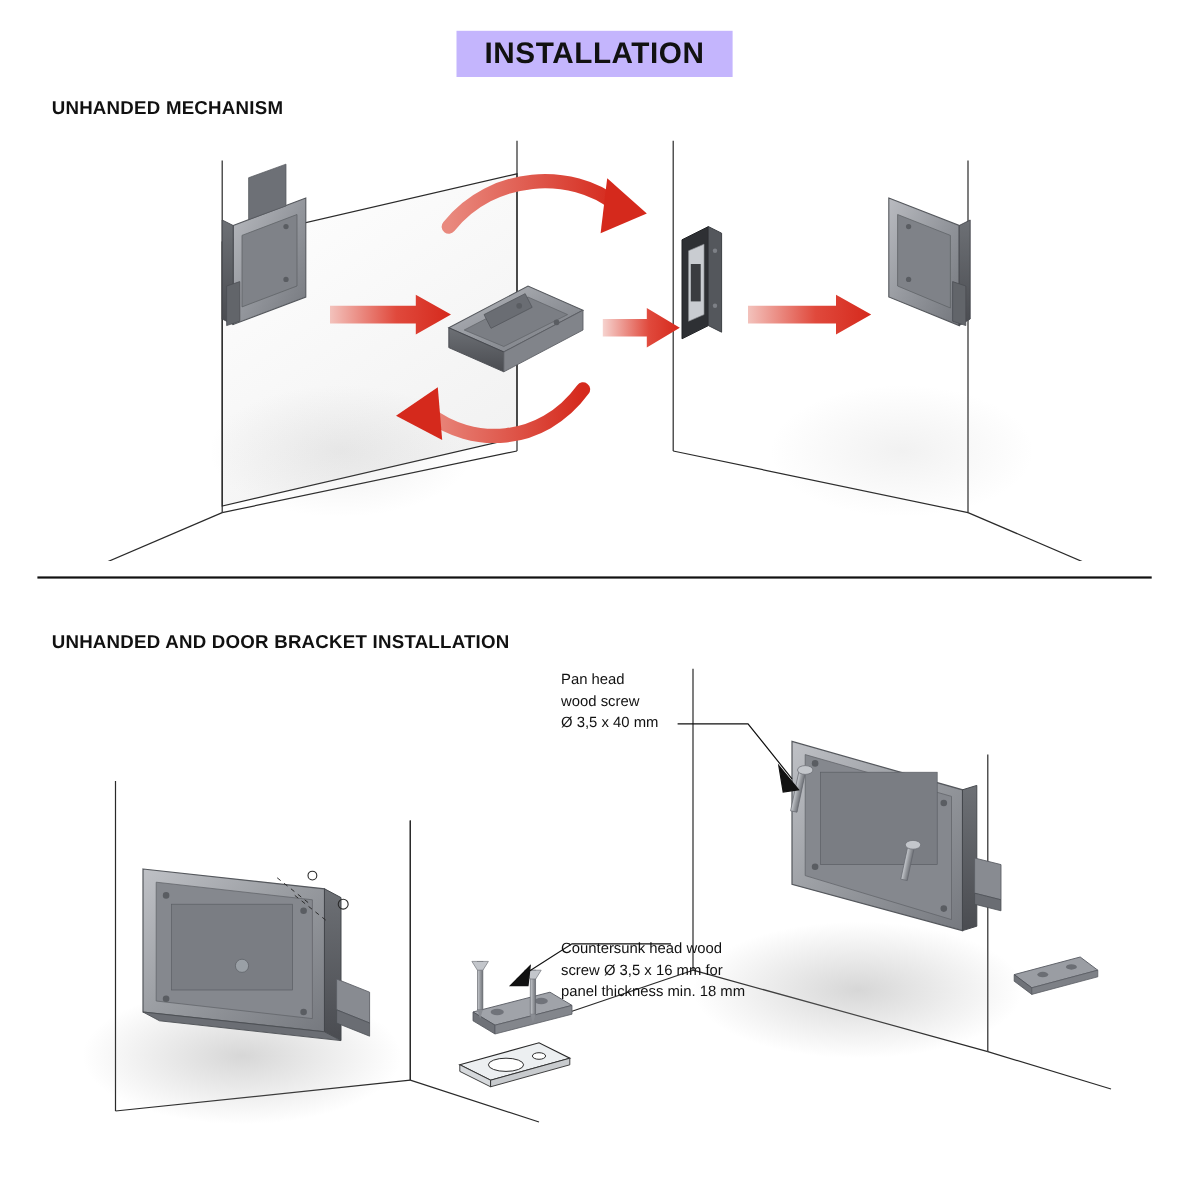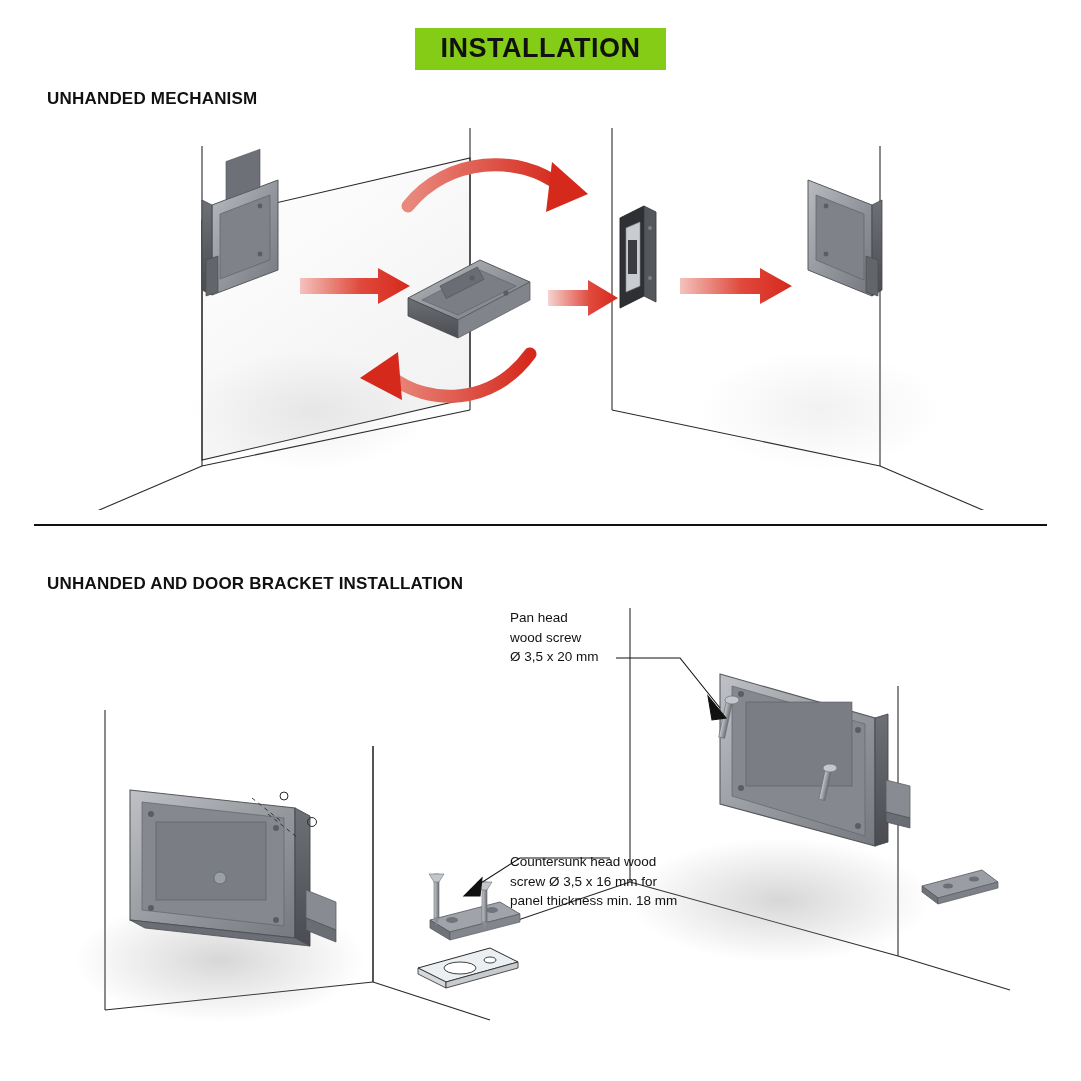--- a/index.html
+++ b/index.html
@@ -19,21 +19,21 @@
   
   .title-wrap {
     position: absolute;
     top: 28px;
     left: 0;
     width: 100%;
     text-align: center;
   }
   .title-badge {
     display: inline-block;
-    background: #84cc16;
+    background: #c4b5fd;
     color: #111111;
     font-size: 27px;
     font-weight: bold;
     letter-spacing: 0.5px;
     padding: 6px 26px 8px 26px;
     line-height: 1.05;
   }
 
   
   .section-heading {
@@ -342,17 +342,17 @@
     </g>
     <g stroke="#111111" stroke-width="1.1" fill="none">
       <path d="M590,268 L500,268 L450,300"></path>
       <polygon points="462,288 444,306 460,306" fill="#111111"></polygon>
     </g>
   </svg>
 </div>
 
 <div class="callout" id="callout-pan">Pan head
 wood screw
-Ø 3,5 x 20 mm</div>
+Ø 3,5 x 40 mm</div>
 
 <div class="callout" id="callout-countersunk">Countersunk head wood
 screw Ø 3,5 x 16 mm for
 panel thickness min. 18 mm</div>
 
 </body></html>

